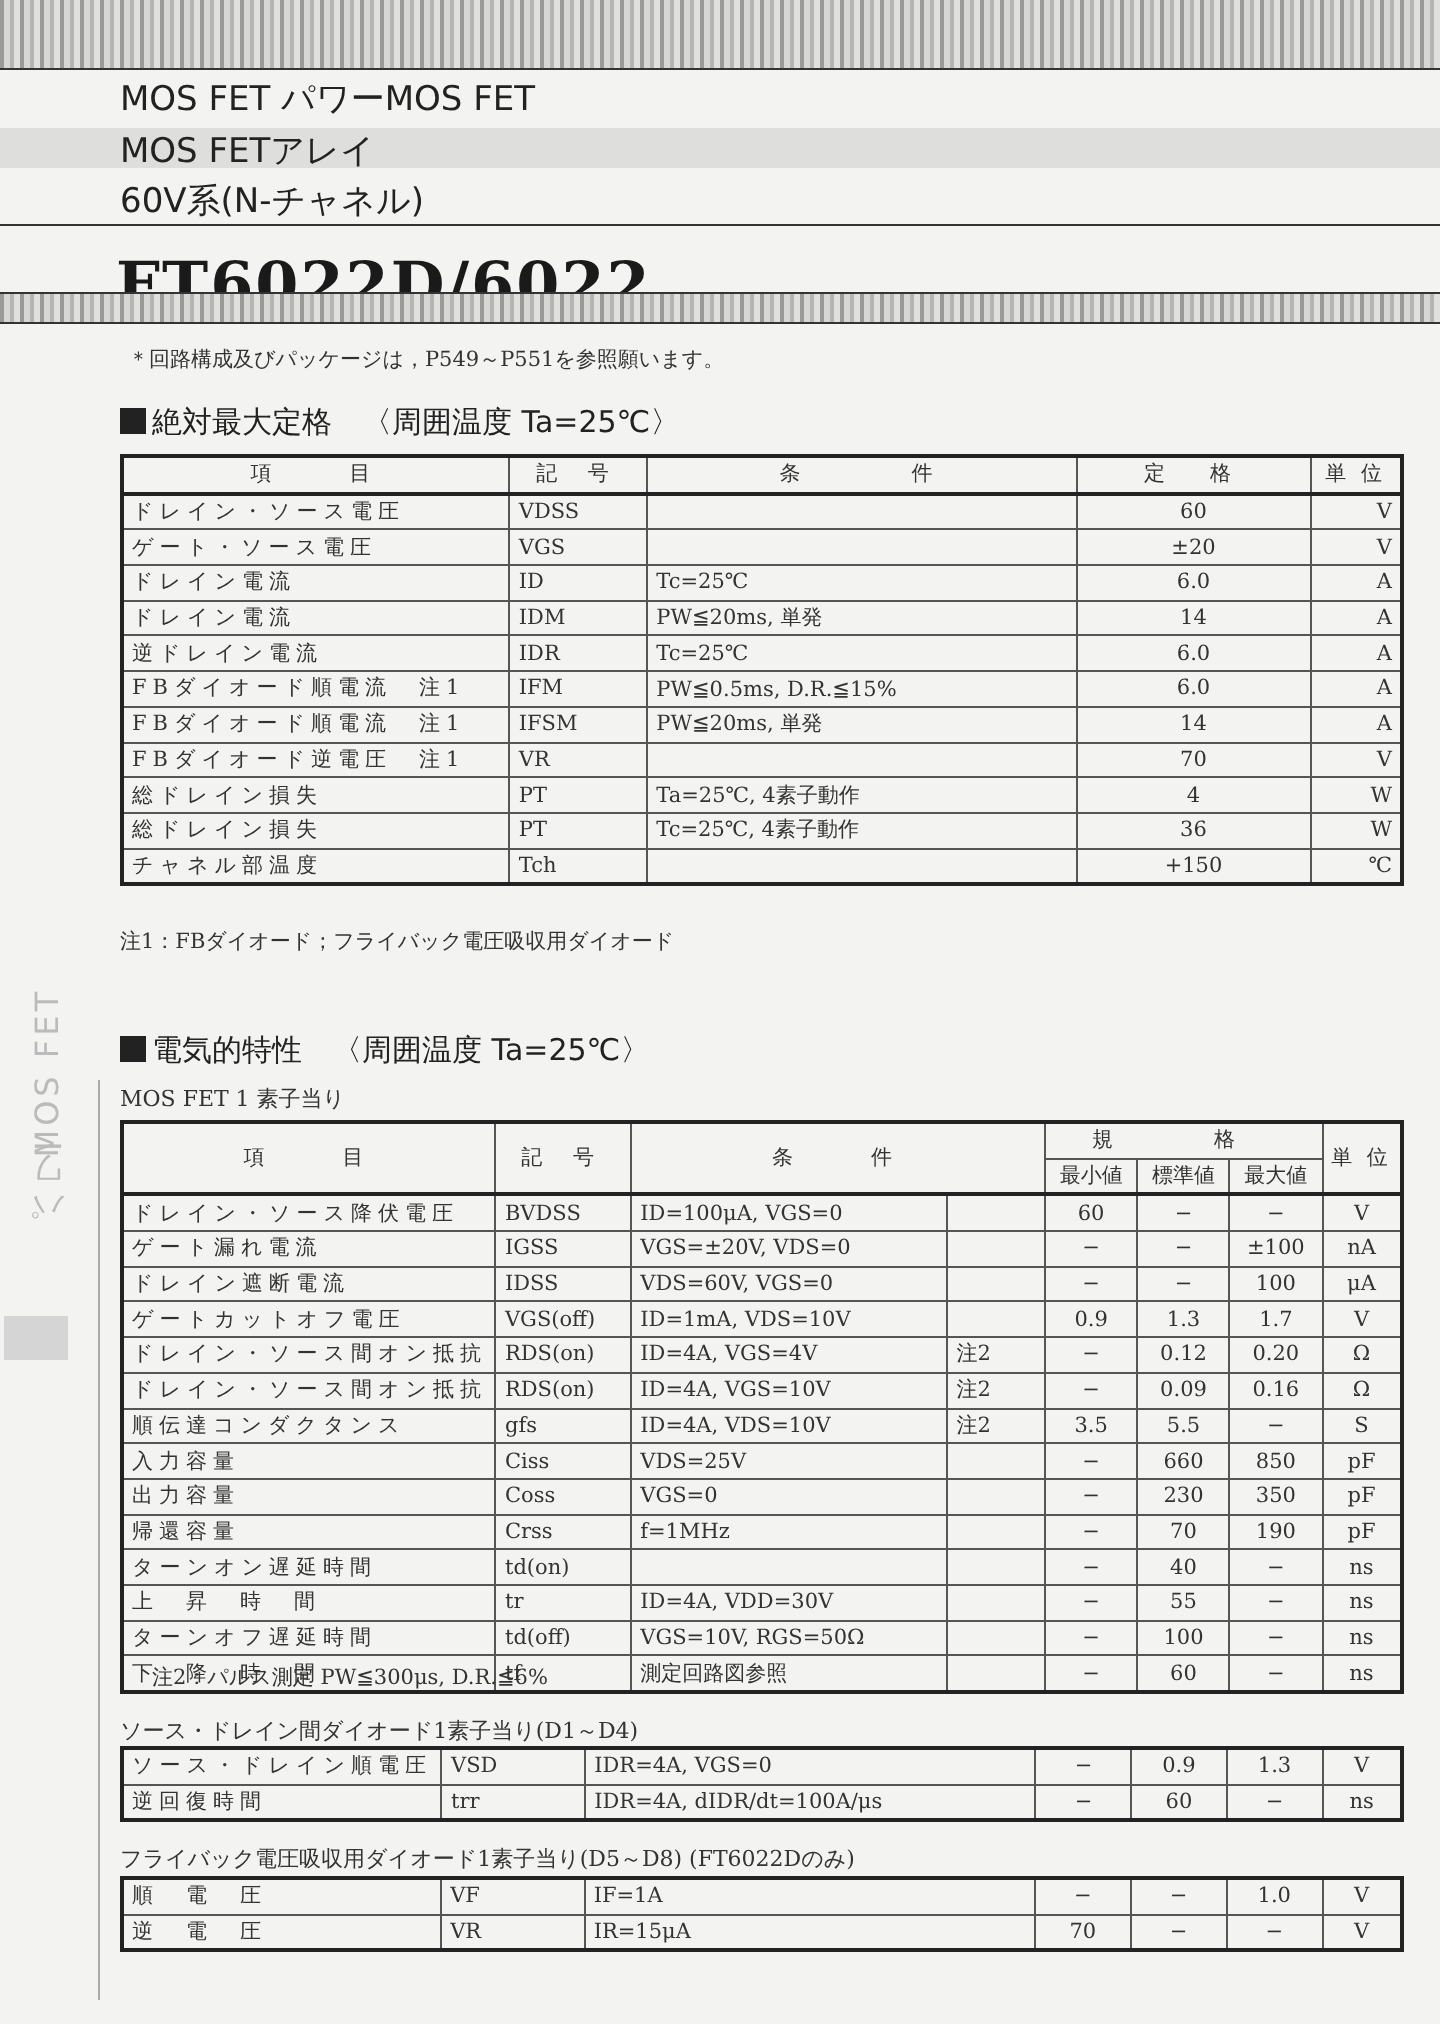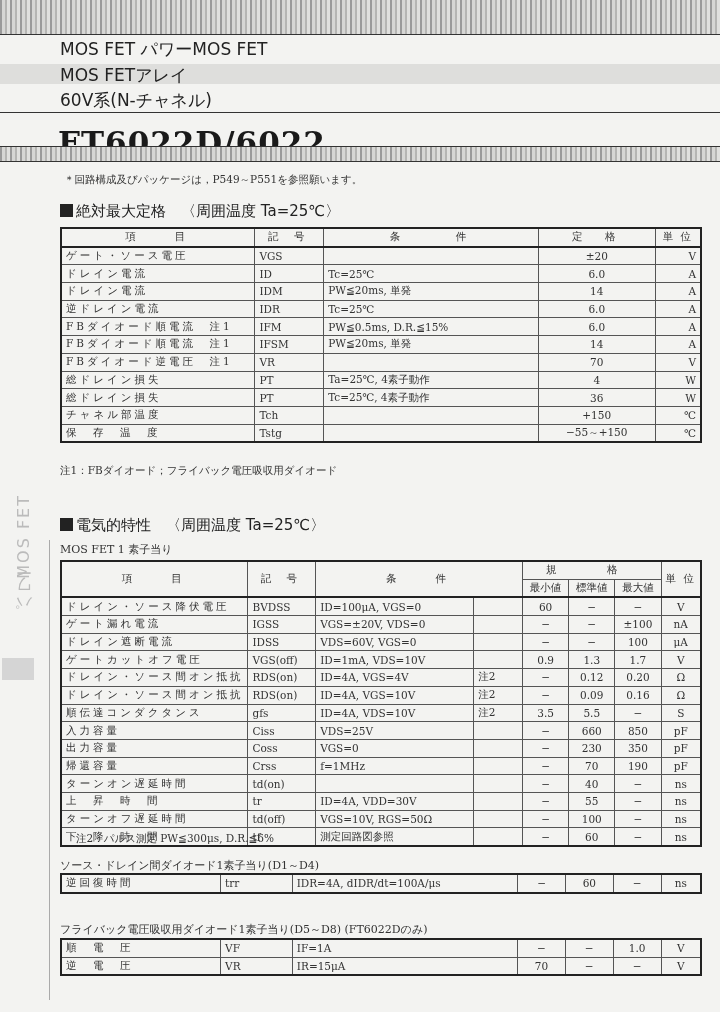--- a/index.html
+++ b/index.html
@@ -64,20 +64,27 @@
       <tr class="thick-bottom">
     <th>項　　目</th>
     <th>記 号</th>
     <th>条　　　件</th>
     <th>定　格</th>
     <th style="letter-spacing:2px">単 位</th>
   </tr>
     </thead>
   <tbody id="abs-body">
       <tr>
+        <td class="item">ドレイン・ソース電圧</td>
+        <td>VDSS</td>
+        <td></td>
+        <td class="c">60</td>
+        <td class="r">V</td>
+      </tr>
+      <tr>
         <td class="item">ゲート・ソース電圧</td>
         <td>VGS</td>
         <td></td>
         <td class="c">±20</td>
         <td class="r">V</td>
       </tr>
       <tr>
         <td class="item">ドレイン電流</td>
         <td>ID</td>
         <td>Tc=25℃</td>
@@ -131,27 +138,20 @@
         <td>PT</td>
         <td>Tc=25℃, 4素子動作</td>
         <td class="c">36</td>
         <td class="r">W</td>
       </tr>
       <tr>
         <td class="item">チャネル部温度</td>
         <td>Tch</td>
         <td></td>
         <td class="c">+150</td>
-        <td class="r">℃</td>
-      </tr>
-      <tr>
-        <td class="item">保　存　温　度</td>
-        <td>Tstg</td>
-        <td></td>
-        <td class="c">−55～+150</td>
         <td class="r">℃</td>
       </tr>
     </tbody>
 </table>
 <div class="note" style="left:60px;top:464px">注1：FBダイオード；フライバック電圧吸収用ダイオード</div>
 
 <div class="sec-title" style="top:516px">
   <span class="sq"></span><span>電気的特性　〈周囲温度 Ta=25℃〉</span>
 </div>
 <div class="sub-title" style="top:542px">MOS FET 1 素子当り</div>
@@ -331,20 +331,29 @@
       <col style="width:160px">
       <col style="width:72px">
       <col style="width:226px">
       <col style="width:48px">
       <col style="width:48px">
       <col style="width:48px">
       <col style="width:40px">
     </colgroup>
   <tbody id="sd-body">
       <tr>
+        <td class="item">ソース・ドレイン順電圧</td>
+        <td>VSD</td>
+        <td>IDR=4A, VGS=0</td>
+        <td class="c">−</td>
+        <td class="c">0.9</td>
+        <td class="c">1.3</td>
+        <td class="c">V</td>
+      </tr>
+      <tr>
         <td class="item">逆回復時間</td>
         <td>trr</td>
         <td>IDR=4A, dIDR/dt=100A/μs</td>
         <td class="c">−</td>
         <td class="c">60</td>
         <td class="c">−</td>
         <td class="c">ns</td>
       </tr>
     </tbody>
 </table>

